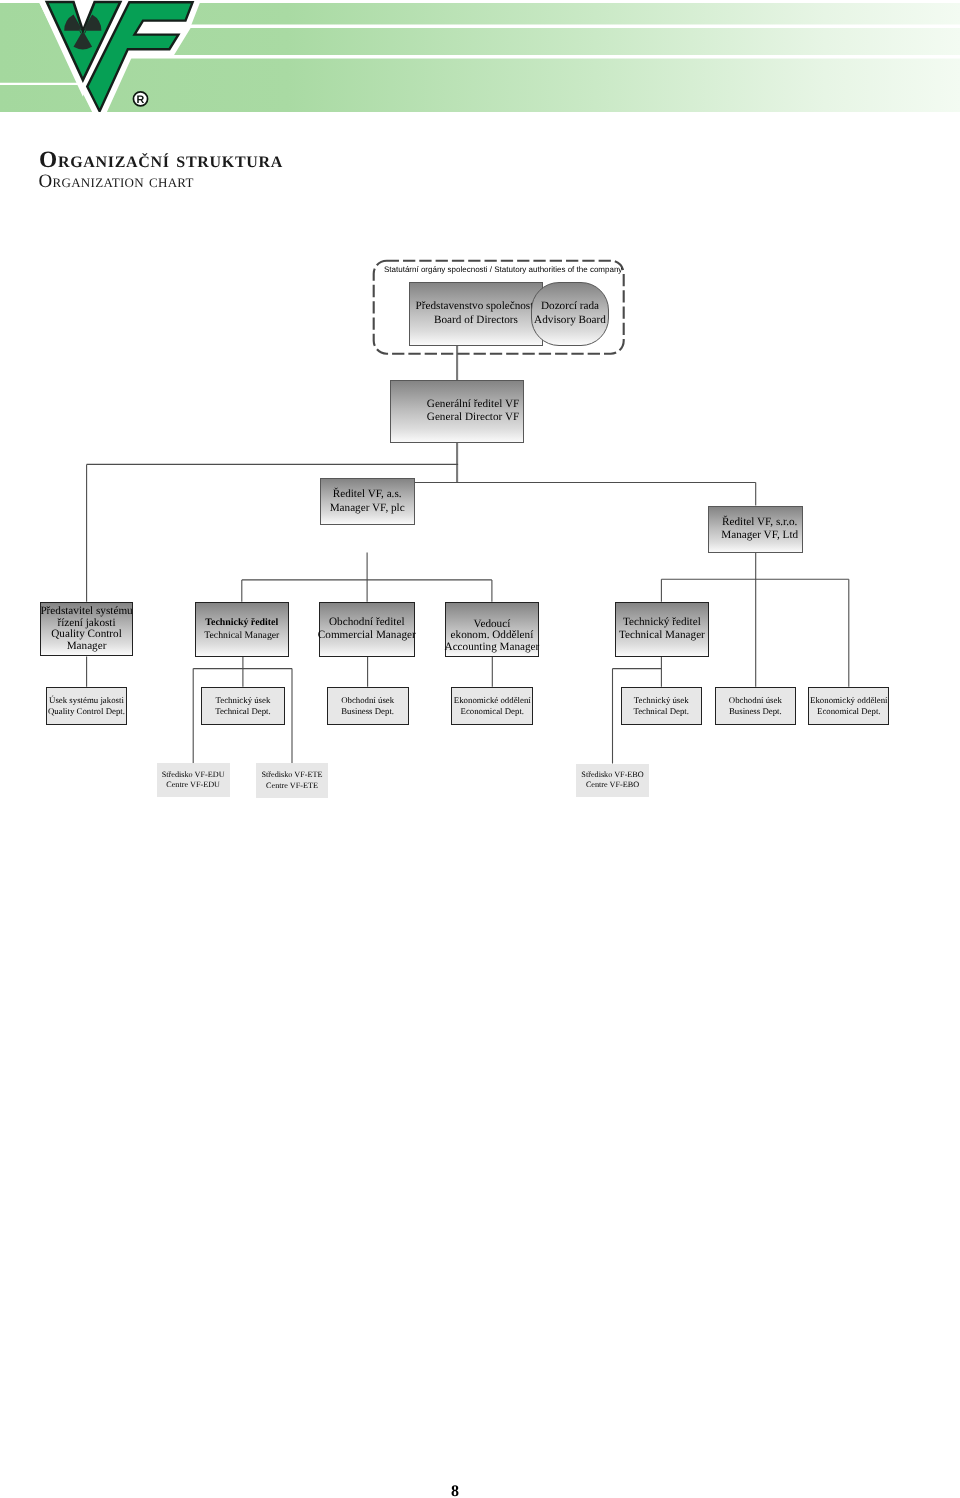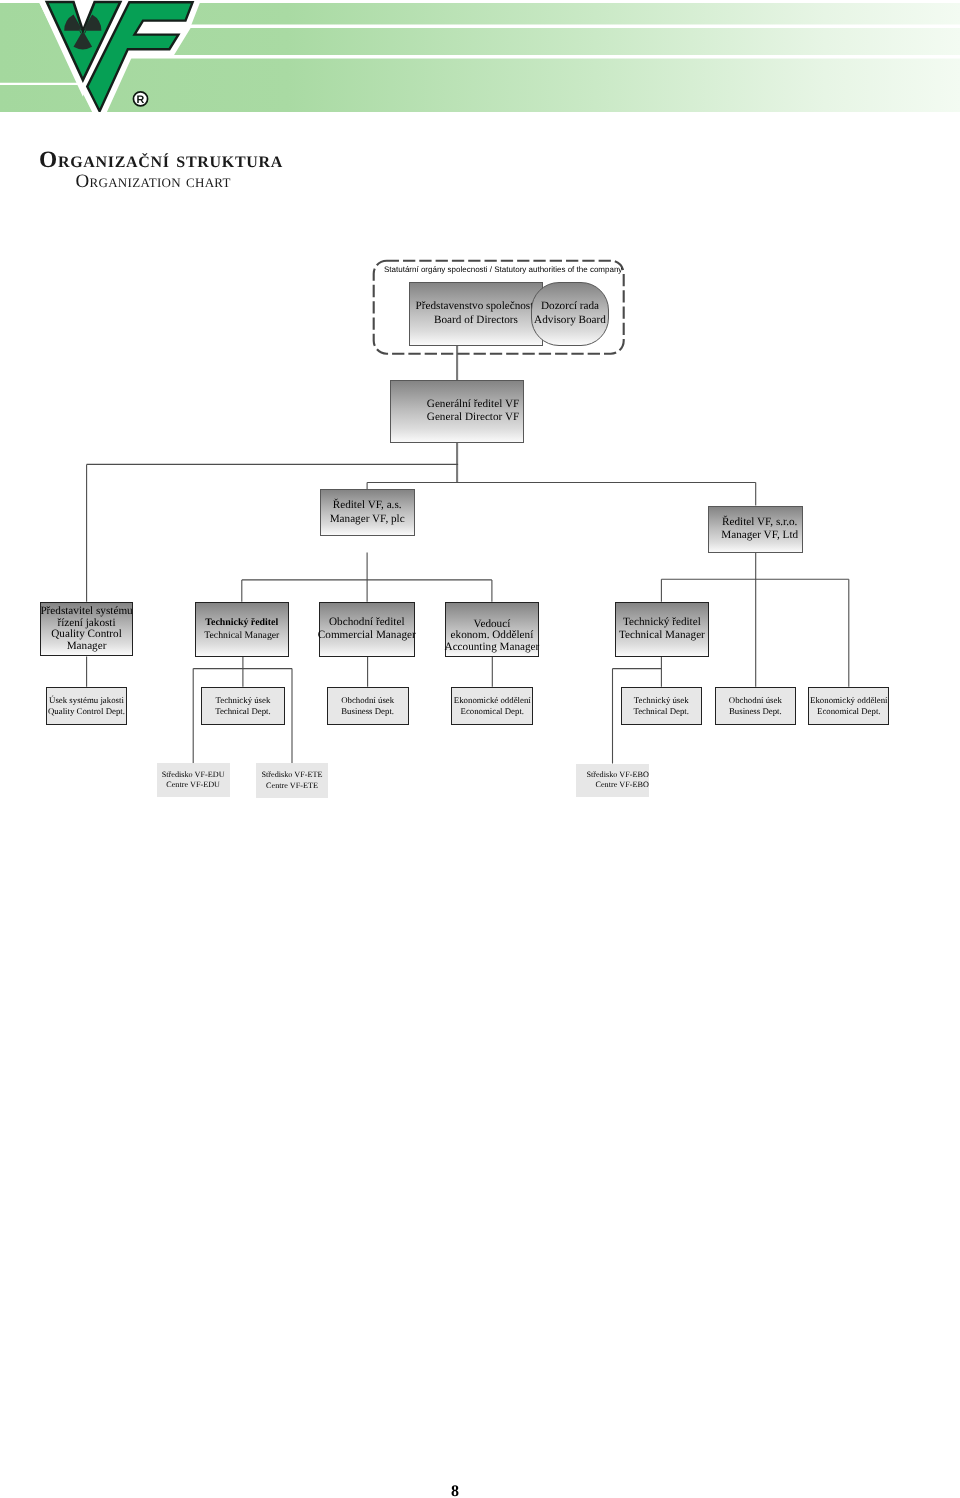--- a/index.html
+++ b/index.html
@@ -9,21 +9,21 @@
   .page{position:absolute;left:0;top:0;width:960px;height:1498px;}
 
   
   .banner{position:absolute;left:0;top:0;width:960px;height:112px;overflow:hidden;}
   .banner svg{display:block;}
 
   
   .h-cs{position:absolute;left:39px;top:147px;font-size:23.4px;font-weight:bold;
         font-variant:small-caps;letter-spacing:0.7px;color:#1a1a1a;white-space:nowrap;}
   .h-en{position:absolute;left:38.5px;top:170.5px;font-size:19px;font-weight:normal;
-        font-variant:small-caps;letter-spacing:0.3px;color:#1a1a1a;white-space:nowrap;margin-left:37px;}
+        font-variant:small-caps;letter-spacing:0.3px;color:#1a1a1a;white-space:nowrap;}
 
   
   .chart{position:absolute;left:0;top:0;width:960px;height:1498px;}
   .chart svg.lines{position:absolute;left:0;top:0;}
 
   .box{position:absolute;box-sizing:border-box;display:flex;flex-direction:column;
        align-items:center;justify-content:center;text-align:center;line-height:1.22;}
   .box>span{white-space:nowrap;}
   .grad{background:linear-gradient(to bottom,#848484 0%,#8b8b8b 6%,#bfbfbf 50%,#dcdcdc 78%,#fafafa 100%);}
   .b1{border:1.3px solid #585858;}
@@ -141,21 +141,21 @@
       <span>Board of Directors</span>
     </div>
     <div class="box grad b1" style="left:531px;top:282px;width:78px;height:63.5px;font-size:11.2px;line-height:1.19;border-radius:28px;">
       <span>Dozorcí rada</span>
       <span>Advisory Board</span>
     </div>
     <div class="box grad b1" style="left:390px;top:380px;width:134px;height:62.5px;font-size:11.2px;line-height:1.19;padding-left:32px;">
       <span>Generální ředitel VF</span>
       <span>General Director VF</span>
     </div>
-    <div class="box grad b1" style="left:319.5px;top:489px;width:95.3px;height:47px;font-size:11.2px;line-height:1.19;">
+    <div class="box grad b1" style="left:319.5px;top:478px;width:95.3px;height:47px;font-size:11.2px;line-height:1.19;">
       <span>Ředitel VF, a.s.</span>
       <span>Manager VF, plc</span>
     </div>
     <div class="box grad b1" style="left:708.4px;top:505.5px;width:94.6px;height:47px;font-size:11.2px;line-height:1.19;padding-left:8px;">
       <span>Ředitel VF, s.r.o.</span>
       <span>Manager VF, Ltd</span>
     </div>
 
     <div class="box grad b2" style="left:39.7px;top:601.8px;width:93.7px;height:54.7px;font-size:11.2px;line-height:11.6px;">
       <span>Představitel systému</span>
@@ -211,19 +211,19 @@
     </div>
 
     <div class="box flat nb" style="left:156.5px;top:763px;width:73.3px;height:34px;font-size:8.2px;line-height:10.4px;">
       <span>Středisko VF-EDU</span>
       <span>Centre VF-EDU</span>
     </div>
     <div class="box flat nb" style="left:255.8px;top:763px;width:72.4px;height:35px;font-size:8.2px;line-height:10.4px;">
       <span>Středisko VF-ETE</span>
       <span>Centre VF-ETE</span>
     </div>
-    <div class="box flat nb" style="left:576.3px;top:763.5px;width:72.5px;height:33.8px;font-size:8.2px;line-height:10.4px;align-items:flex-end;">
+    <div class="box flat nb" style="left:576.3px;top:763.5px;width:72.5px;height:33.8px;font-size:8.2px;line-height:10.4px;">
       <span>Středisko VF-EBO</span>
       <span>Centre VF-EBO</span>
     </div>
   </div>
   <div class="pageno">8</div>
 </div>
 
 </body></html>

